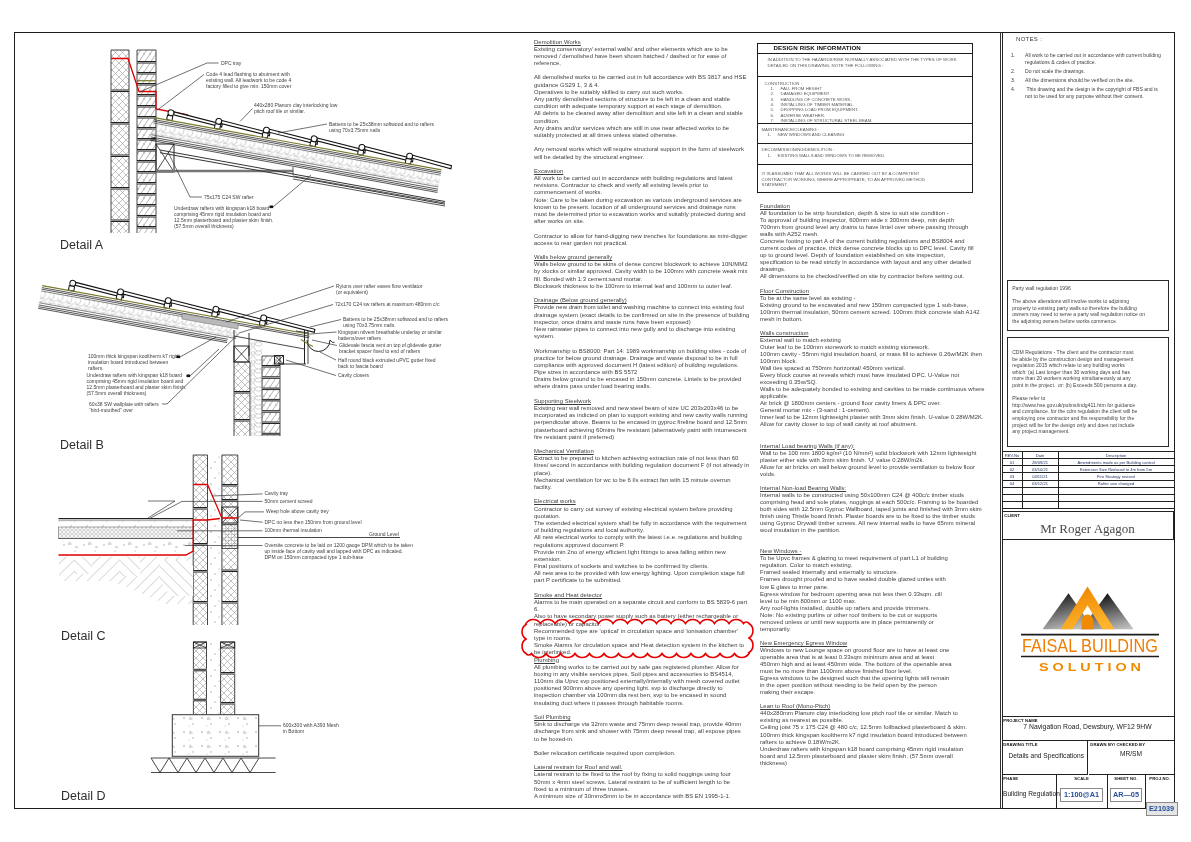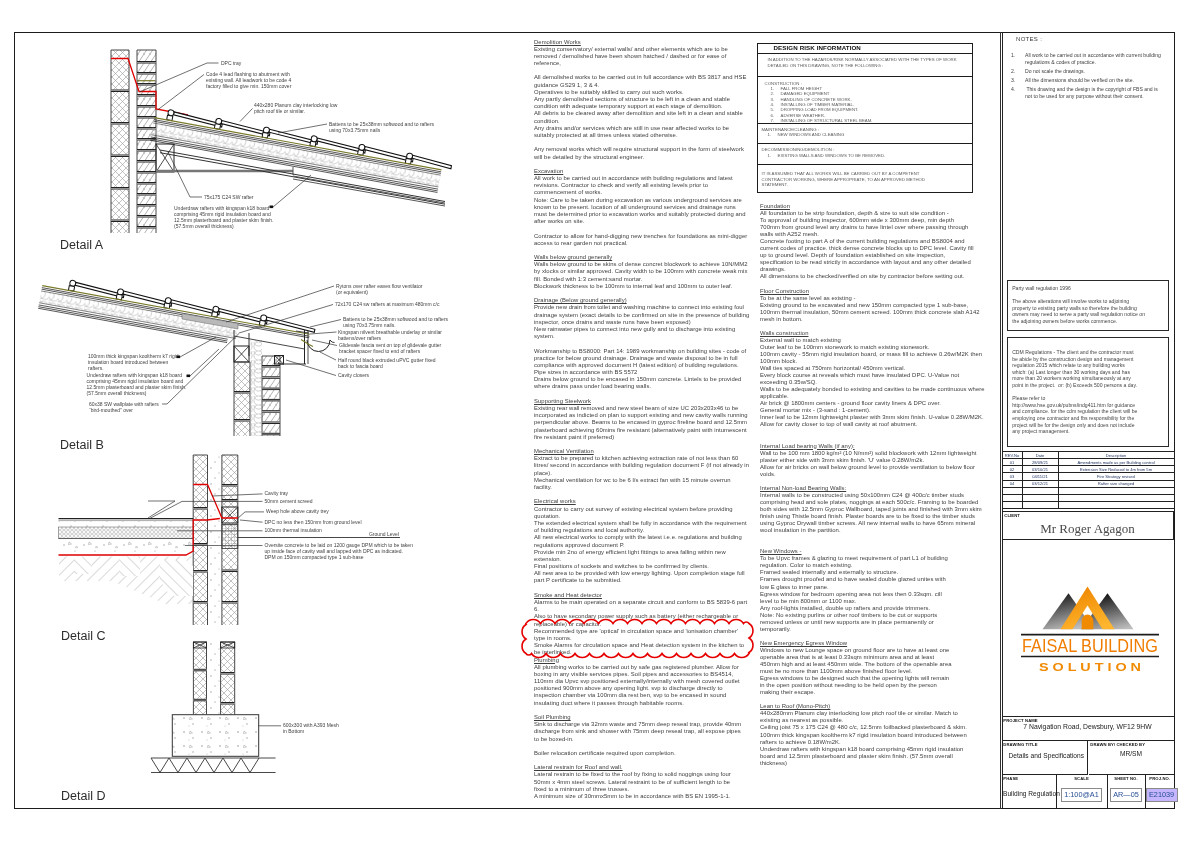--- a/index.html
+++ b/index.html
@@ -21,21 +21,21 @@
 #riskbox .rb5{height:21.3px;border-bottom:1.7px solid #1c1c1c;padding:3.4px 0 0 4px}
 #riskbox .rb6{padding:6px 0 0 4px;line-height:5.6px}
 #riskbox .ri{padding-left:6px}
 #riskbox .ri span{display:inline-block;width:10px}
 .notes{color:#3d3d3d}
 .notes .n{vertical-align:top;width:12px}
 .box2{border:1.7px solid #2a2a2a;font-size:5.1px;line-height:6.6px;color:#444;padding:2px 4px 0 4.5px;white-space:nowrap}
 .revt{border-collapse:collapse;font-size:4.1px;color:#1d2f5e;table-layout:fixed}
 .revt td{border:1px solid #222;height:6.15px;padding:0;text-align:center;overflow:hidden;white-space:nowrap}
 .lab .tag{position:absolute;top:1.2px;left:1.8px;font-size:4.2px;font-weight:bold;color:#111;letter-spacing:0.1px}
-.bluebox{width:fit-content;border:1px solid #8a8a8a;color:#274e96;font-weight:normal;font-size:7.3px;
+.bluebox{width:fit-content;border:1px solid #8a8a8a;color:#274e96;font-weight:bold;font-size:7.3px;
  padding:1.5px 2.5px;text-align:center}
 </style></head>
 <body>
 <svg style="position:absolute;left:0;top:0" width="1191" height="842" viewBox="0 0 1191 842">
     <defs>
 <pattern id="xh" width="7" height="7" patternUnits="userSpaceOnUse">
  <path d="M0,0 L7,7 M7,0 L0,7" stroke="#9a9a9a" stroke-width="0.6" fill="none"></path>
 </pattern>
 <pattern id="bh" width="6" height="9" patternUnits="userSpaceOnUse">
  <path d="M0,9 L6,0 M-2,4 L3,-4 M3,13 L8,5" stroke="#8f8f8f" stroke-width="0.7" fill="none"></path>
@@ -797,14 +797,14 @@
 <div class="abs lab" style="left:1056.5px;top:774.5px;width:51px;height:34px;border-right:1.2px solid #222">
 <span class="tag" style="left:0;right:0;text-align:center">SCALE</span>
 <div class="bluebox" style="margin:13px auto 0">1:100@A1</div>
 </div>
 <div class="abs lab" style="left:1107.5px;top:774.5px;width:38px;height:34px;border-right:1.2px solid #222">
 <span class="tag" style="left:0;right:0;text-align:center">SHEET NO.</span>
 <div class="bluebox" style="margin:13px auto 0">AR—05</div>
 </div>
 <div class="abs lab" style="left:1145.5px;top:774.5px;width:28.5px;height:34px">
 <span class="tag" style="left:0;right:0;text-align:center">PROJ.NO.</span>
-<div class="bluebox" style="margin:13px auto 0;background:#c4b5fd">E21039</div>
+<div class="bluebox" style="margin:27px auto 0;background:#e5e5e5">E21039</div>
 </div>
 
 </body></html>

